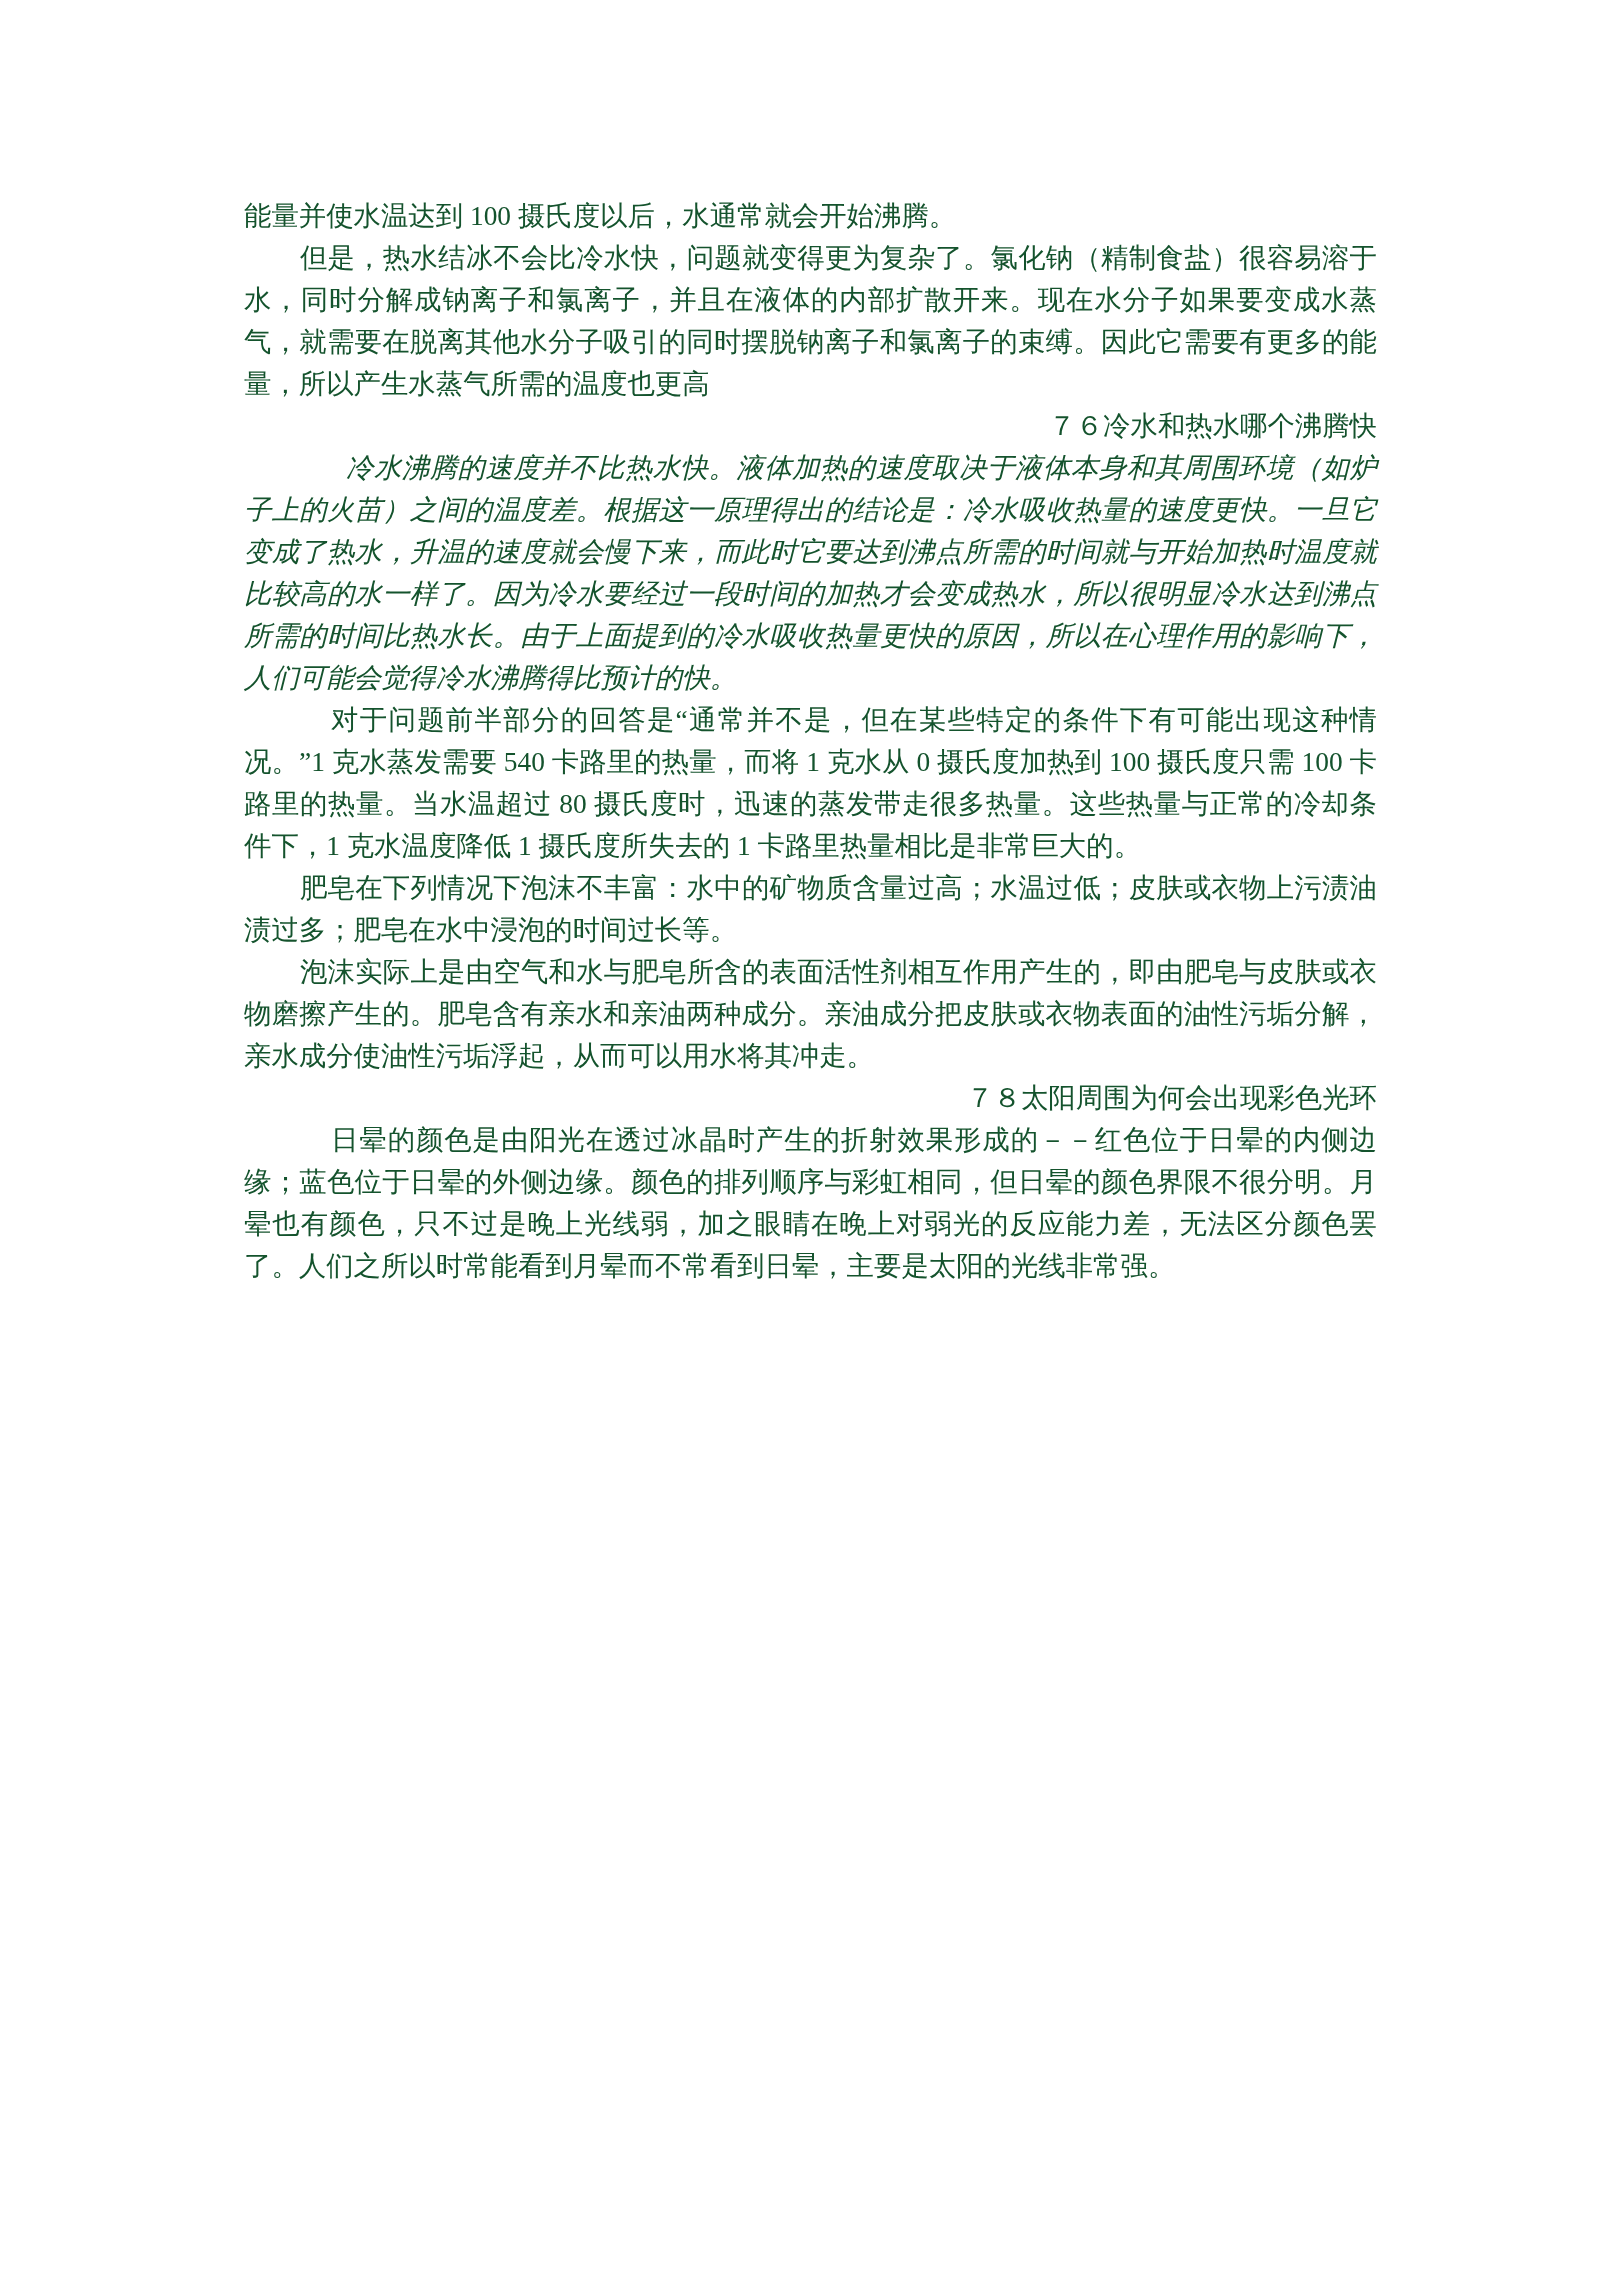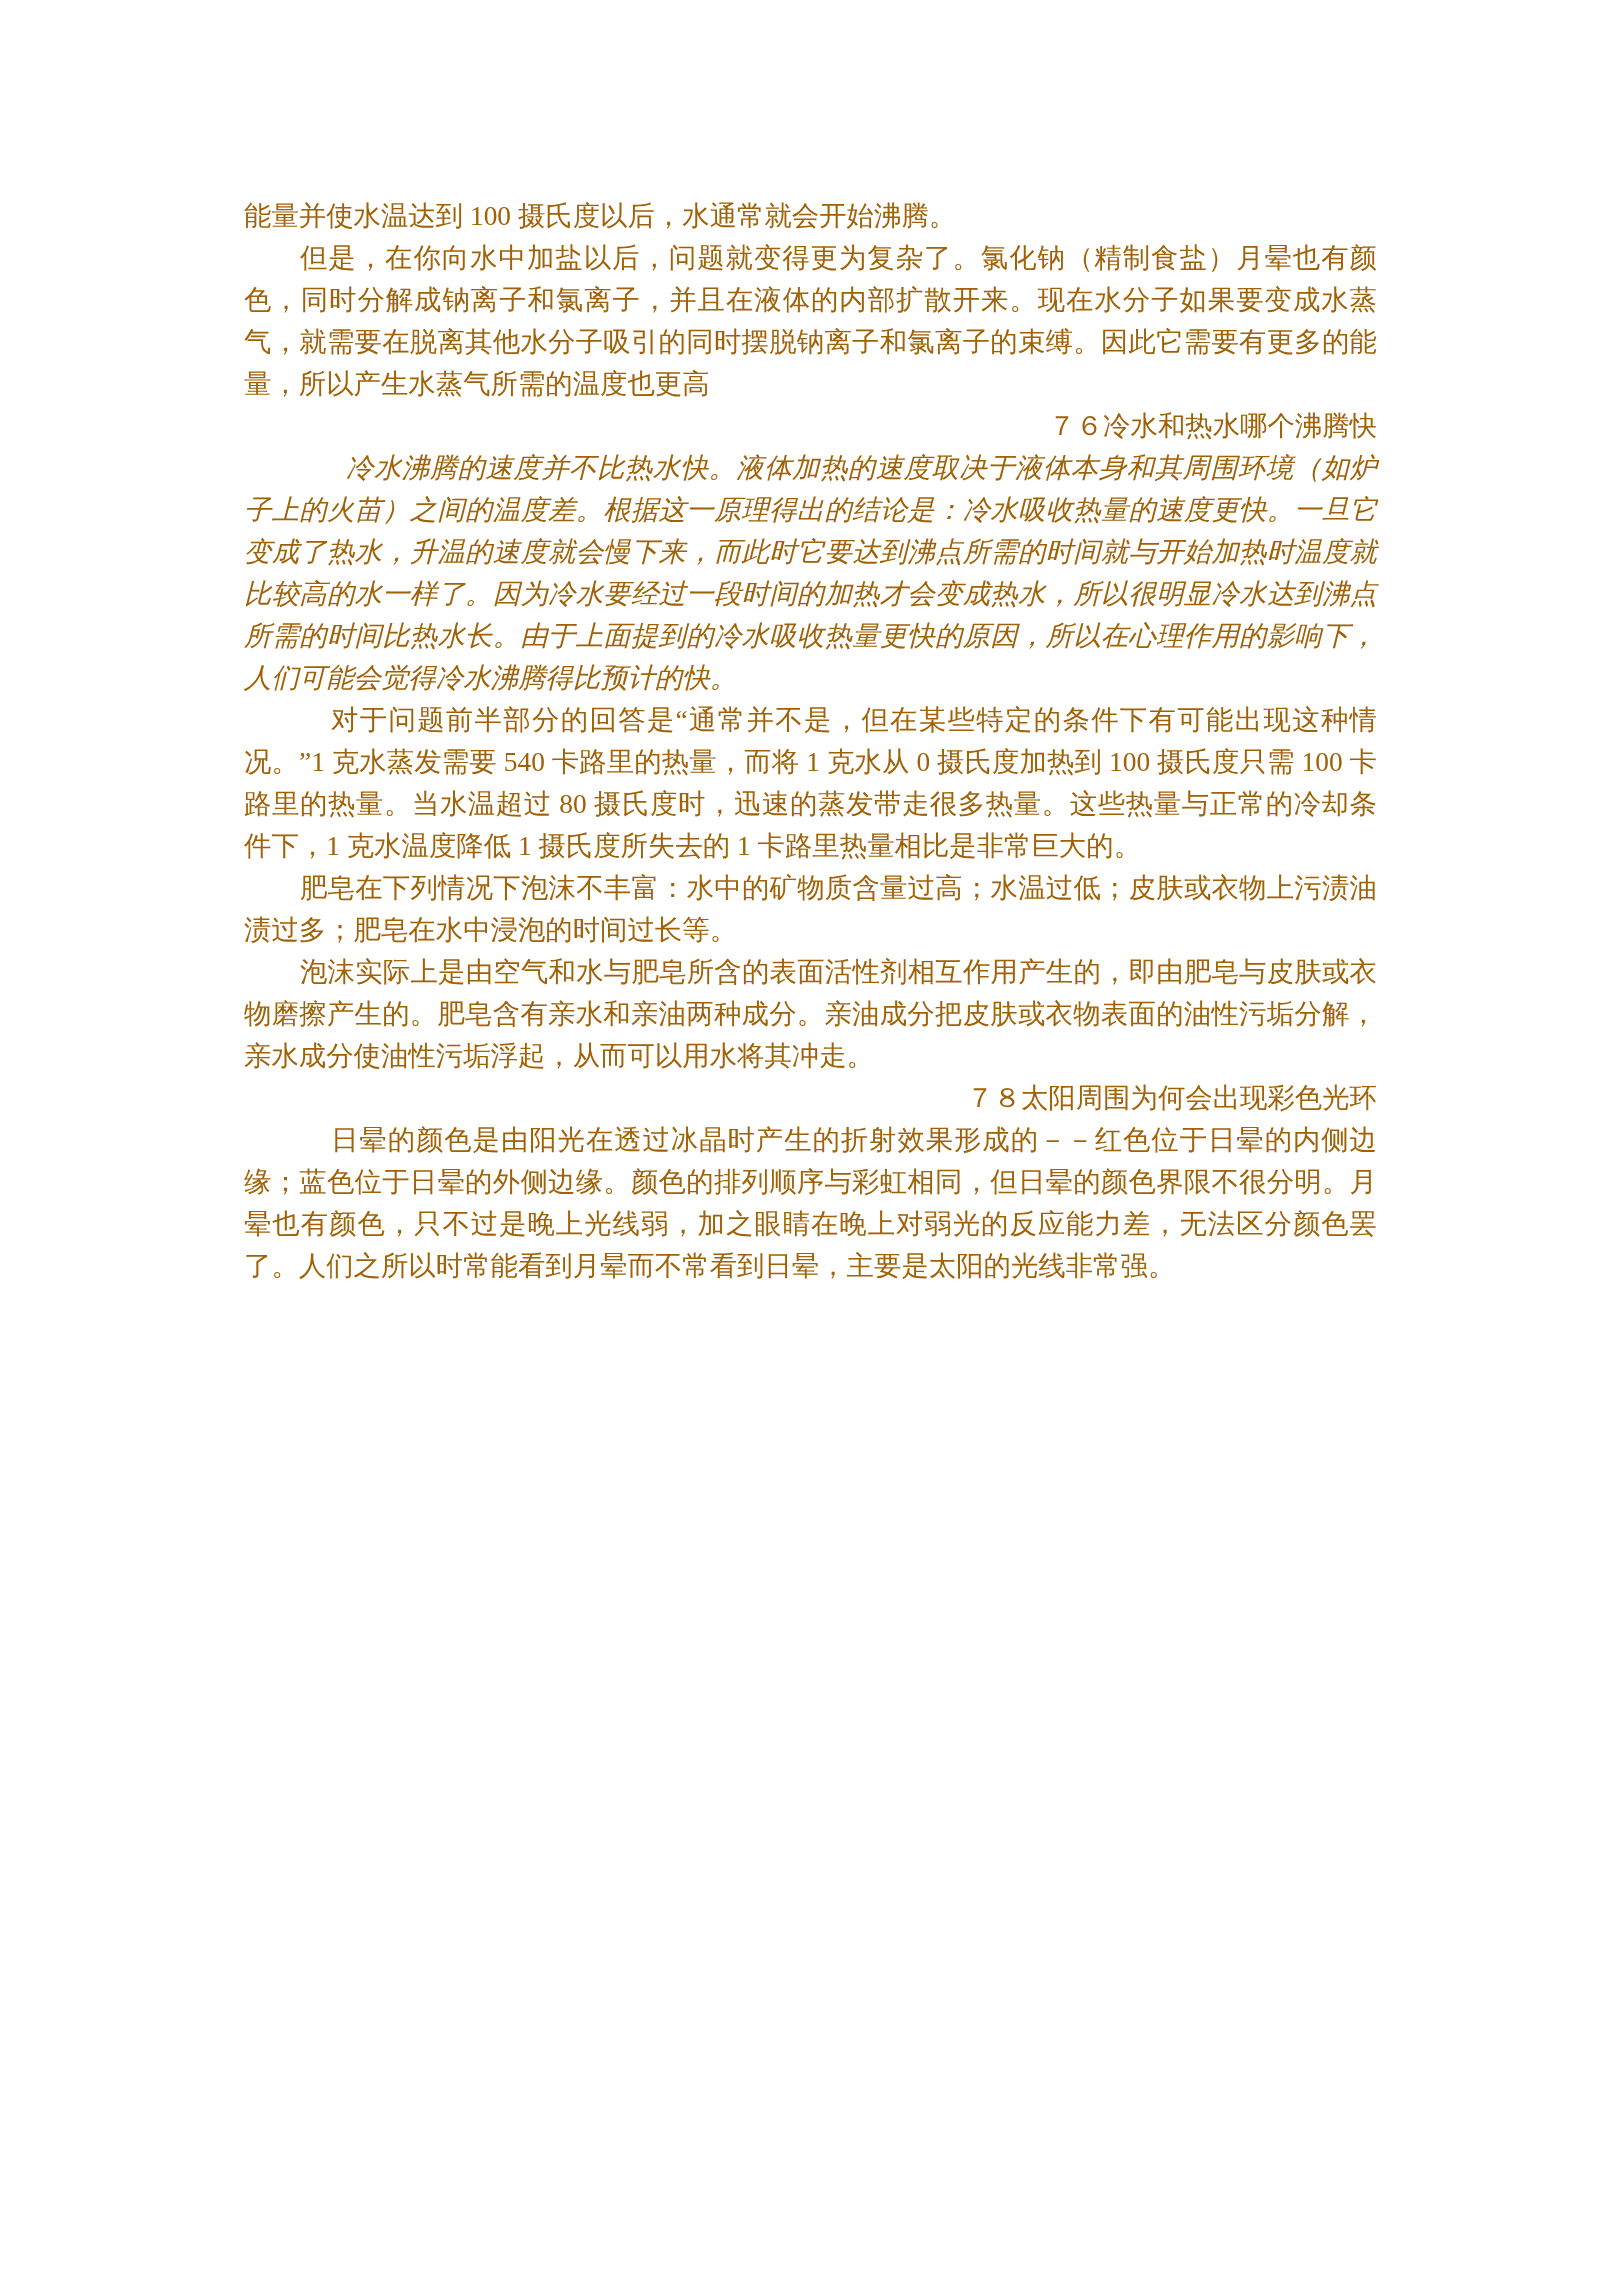--- a/index.html
+++ b/index.html
@@ -36,23 +36,23 @@
   .ind-3_5 { text-indent: 102px; }
   .heading { text-indent: 78px; text-align: right; }
   
   .gap-1 { margin-top: 37px; font-style: italic; }
   .gap-2 { margin-top: 83px; }
 </style>
 </head>
 <body>
 
 <div class="page" style="background: rgb(255, 255, 255);">
-  <div class="content" id="content" style="color: #a16207;">
+  <div class="content" id="content" style="color: #14532d;">
       <p class="ind-0">能量并使水温达到 100 摄氏度以后，水通常就会开始沸腾。</p>
-      <p class="ind-2">但是，在你向水中加盐以后，问题就变得更为复杂了。氯化钠（精制食盐）月晕也有颜色，同时分解成钠离子和氯离子，并且在液体的内部扩散开来。现在水分子如果要变成水蒸气，就需要在脱离其他水分子吸引的同时摆脱钠离子和氯离子的束缚。因此它需要有更多的能量，所以产生水蒸气所需的温度也更高</p>
+      <p class="ind-2">但是，热水结冰不会比冷水快，问题就变得更为复杂了。氯化钠（精制食盐）很容易溶于水，同时分解成钠离子和氯离子，并且在液体的内部扩散开来。现在水分子如果要变成水蒸气，就需要在脱离其他水分子吸引的同时摆脱钠离子和氯离子的束缚。因此它需要有更多的能量，所以产生水蒸气所需的温度也更高</p>
       <p class="heading gap-2">７６冷水和热水哪个沸腾快</p>
       <p class="ind-3_5 gap-1">冷水沸腾的速度并不比热水快。液体加热的速度取决于液体本身和其周围环境（如炉子上的火苗）之间的温度差。根据这一原理得出的结论是：冷水吸收热量的速度更快。一旦它变成了热水，升温的速度就会慢下来，而此时它要达到沸点所需的时间就与开始加热时温度就比较高的水一样了。因为冷水要经过一段时间的加热才会变成热水，所以很明显冷水达到沸点所需的时间比热水长。由于上面提到的冷水吸收热量更快的原因，所以在心理作用的影响下，人们可能会觉得冷水沸腾得比预计的快。</p>
       <p class="ind-3">对于问题前半部分的回答是“通常并不是，但在某些特定的条件下有可能出现这种情况。”1 克水蒸发需要 540 卡路里的热量，而将 1 克水从 0 摄氏度加热到 100 摄氏度只需 100 卡路里的热量。当水温超过 80 摄氏度时，迅速的蒸发带走很多热量。这些热量与正常的冷却条件下，1 克水温度降低 1 摄氏度所失去的 1 卡路里热量相比是非常巨大的。</p>
       <p class="ind-2">肥皂在下列情况下泡沫不丰富：水中的矿物质含量过高；水温过低；皮肤或衣物上污渍油渍过多；肥皂在水中浸泡的时间过长等。</p>
       <p class="ind-2">泡沫实际上是由空气和水与肥皂所含的表面活性剂相互作用产生的，即由肥皂与皮肤或衣物磨擦产生的。肥皂含有亲水和亲油两种成分。亲油成分把皮肤或衣物表面的油性污垢分解，亲水成分使油性污垢浮起，从而可以用水将其冲走。</p>
       <p class="heading gap-2">７８太阳周围为何会出现彩色光环</p>
       <p class="ind-3">日晕的颜色是由阳光在透过冰晶时产生的折射效果形成的－－红色位于日晕的内侧边缘；蓝色位于日晕的外侧边缘。颜色的排列顺序与彩虹相同，但日晕的颜色界限不很分明。月晕也有颜色，只不过是晚上光线弱，加之眼睛在晚上对弱光的反应能力差，无法区分颜色罢了。人们之所以时常能看到月晕而不常看到日晕，主要是太阳的光线非常强。</p>
     </div>
 </div>
 

